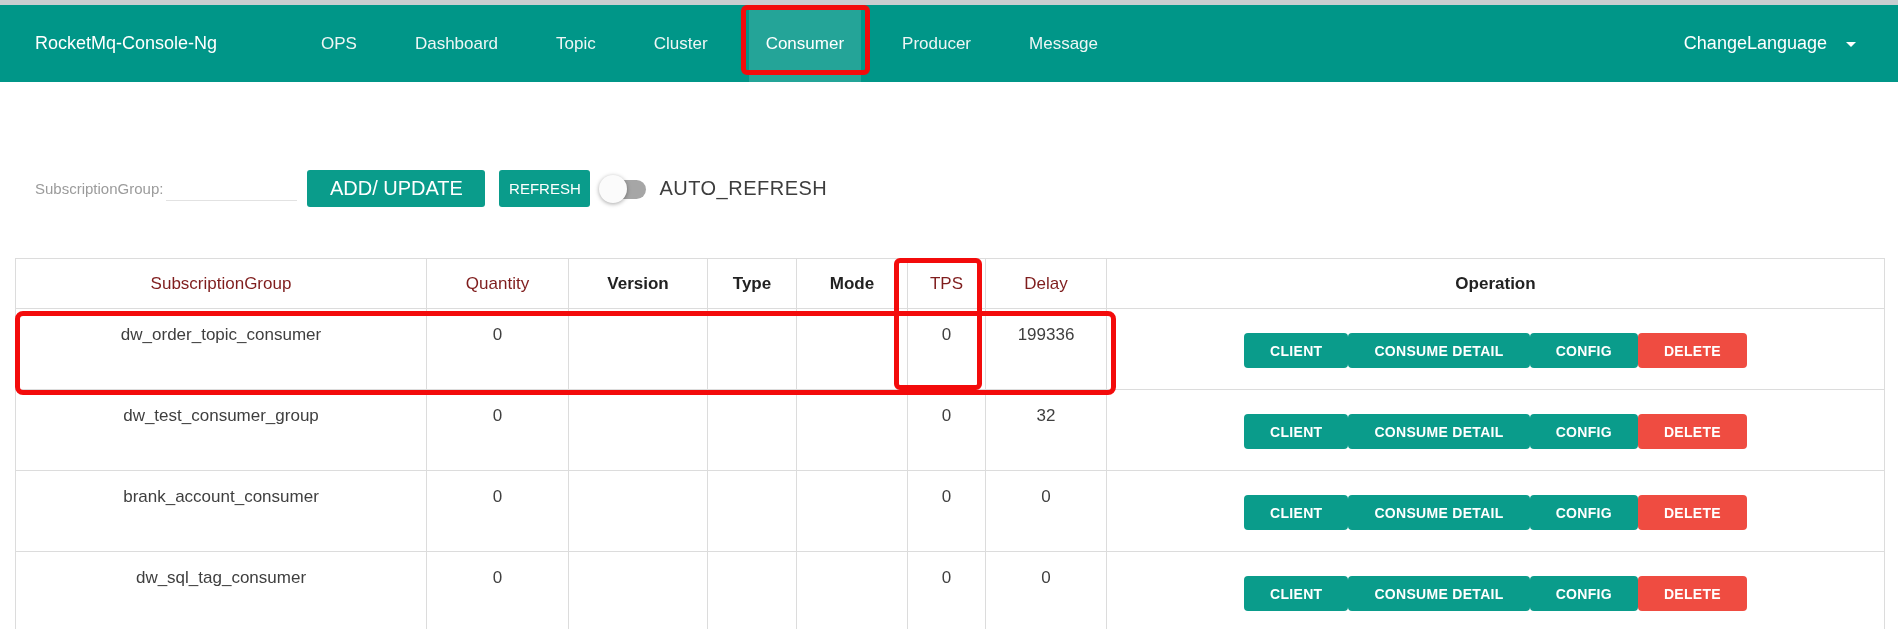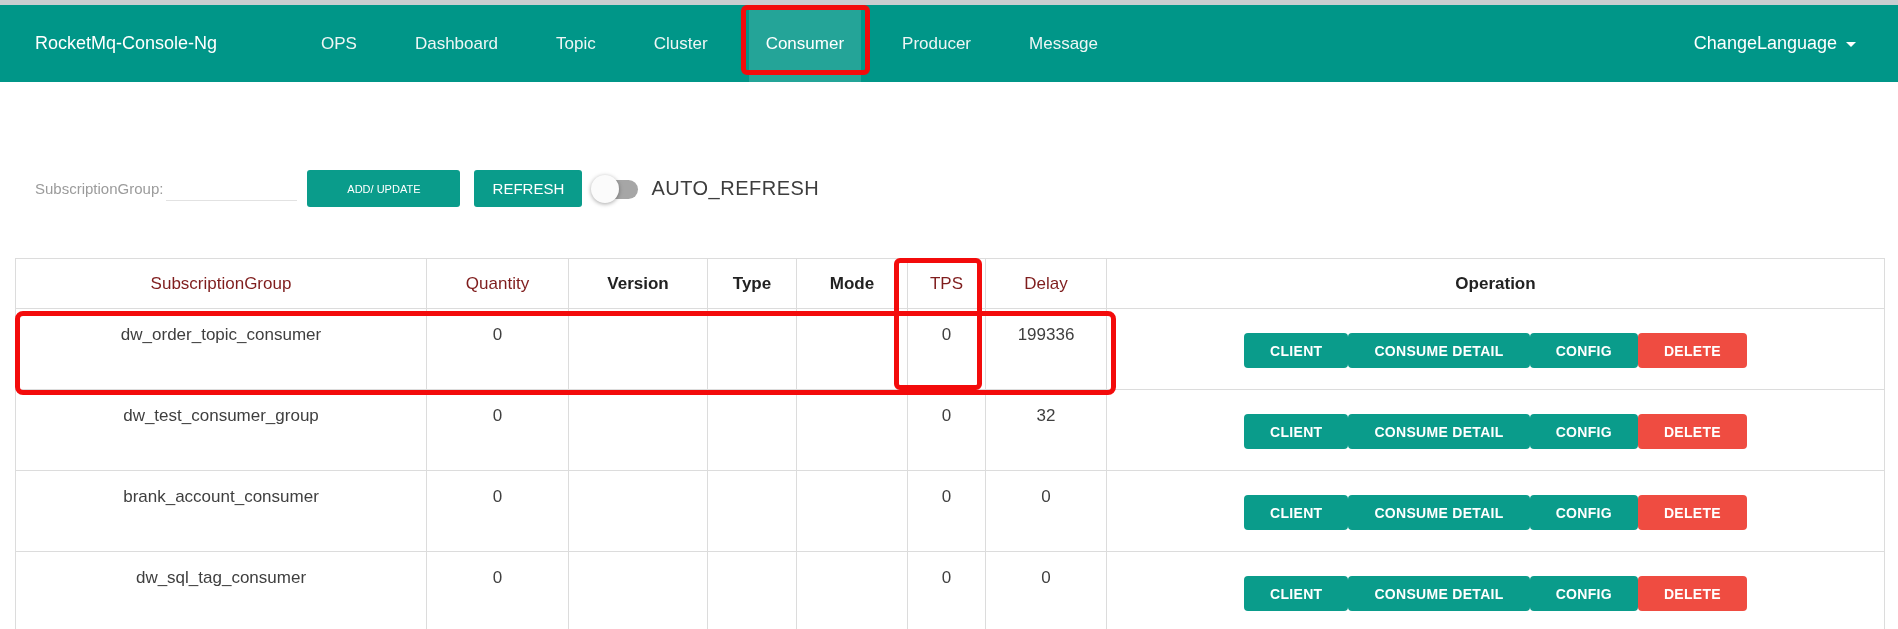--- a/index.html
+++ b/index.html
@@ -14,38 +14,38 @@
 
   
   .navbar { height:77px; background:#009688; display:flex; align-items:center; }
   .brand { font-size:18px; color:#ffffff; margin-left:35px; width:217px; white-space:nowrap; cursor:pointer; }
   .nav { display:flex; list-style:none; margin:0 0 0 40px; padding:0; height:77px; align-items:center; }
   .nav li {
     padding:0 17px; margin:0 12px; height:77px; display:flex; align-items:center;
     position:relative; cursor:pointer; font-size:17px; color:#eef6f5; white-space:nowrap;
   }
   .nav li.active { background:rgba(255,255,255,0.14); color:#ffffff; }
-  .lang { margin-left:auto; margin-right:42px; display:flex; align-items:center; gap:9px; color:#ffffff; font-size:18px; cursor:pointer; }
+  .lang { margin-left:auto; margin-right:42px; display:flex; align-items:center; gap:19px; color:#ffffff; font-size:18px; cursor:pointer; }
   .caret { width:0; height:0; border-left:5px solid transparent; border-right:5px solid transparent; border-top:5px solid #ffffff; margin-top:2px; }
 
   
   .anno { position:absolute; border:5px solid #f30b0b; border-radius:6px; pointer-events:none; z-index:10; }
   .anno-consumer { top:0; bottom:7px; left:-8px; right:-9px; }
   .anno-tps  { left:894px; top:258px; width:88px;  height:132px; }
   .anno-row  { left:15px;  top:311px; width:1101px; height:84px; border-radius:8px; }
 
   
   .toolbar { margin:88px 0 0 35px; height:37px; display:flex; align-items:center; }
   .sg-label { font-size:15px; color:#9b9b9b; }
   .sg-input { width:131px; height:24px; border:none; border-bottom:1px solid #e2e2e2; outline:none; margin-left:3px; font-size:15px; font-family:inherit; color:#444; }
   .btn { border:none; color:#fff; border-radius:3px; cursor:pointer; font-family:inherit; }
   .btn.teal { background:#0a9c8b; }
   .btn.red  { background:#ef4c41; }
-  .btn-add { width:153px; height:37px; margin-left:10px; font-size:11px; }
-  .btn-refresh { width:108px; height:37px; margin-left:14px; font-size:15px; }
+  .btn-add { width:178px; height:37px; margin-left:10px; font-size:20px; }
+  .btn-refresh { width:91px; height:37px; margin-left:14px; font-size:15px; }
   .switch { position:relative; width:47px; height:28px; margin-left:9px; cursor:pointer; flex:none; }
   .switch .track { position:absolute; left:7px; top:5px; width:40px; height:19px; background:#a6a6a6; border-radius:10px; }
   .switch .thumb { position:absolute; left:0; top:0; width:28px; height:28px; background:#fbfbfb; border-radius:50%; box-shadow:0 1px 4px rgba(0,0,0,0.35); }
   .auto-label { margin-left:13px; font-size:20px; color:#3d3d3d; letter-spacing:0.5px; }
 
   
   .table-wrap { margin:51px 14px 0 15px; }
   table { border-collapse:collapse; table-layout:fixed; width:1869px; }
   th, td { border:1px solid #dcdcdc; text-align:center; overflow:hidden; }
   th { height:50px; font-size:17px; color:#222222; background:#ffffff; }

